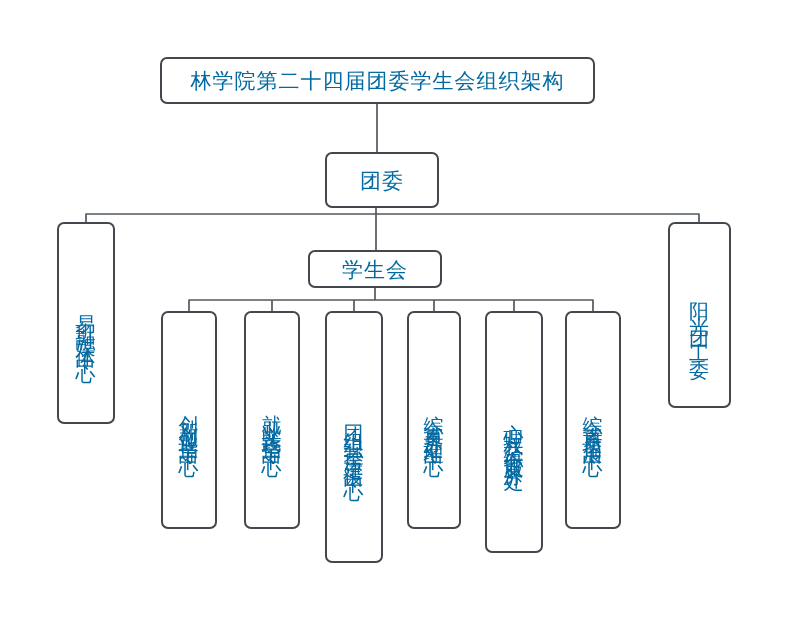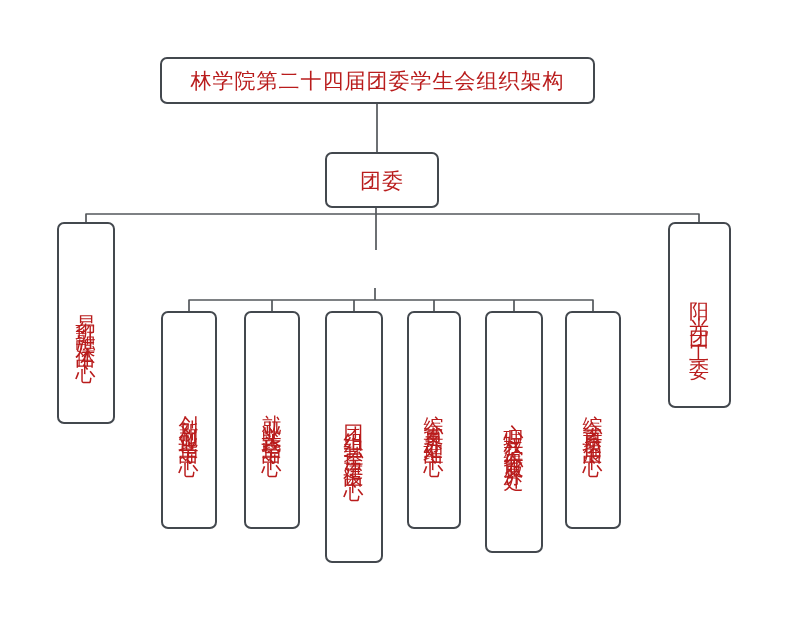--- a/index.html
+++ b/index.html
@@ -22,21 +22,21 @@
     width: 798px;
     height: 630px;
     pointer-events: none;
   }
   .node {
     position: absolute;
     box-sizing: border-box;
     background: #ffffff;
     border: 2px solid #43484e;
     border-radius: 7px;
-    color: #b91c1c;
+    color: #0369a1;
     display: flex;
     align-items: center;
     justify-content: center;
     text-align: center;
     cursor: default;
   }
   .hnode {
     font-size: 21px;
     line-height: 1;
     letter-spacing: 1px;
@@ -93,20 +93,23 @@
   </div>
 
   <div class="node hnode" id="node-tuanwei">
     <span>团委</span>
   </div>
 
   <div class="node vnode" id="node-yiban">
     <span class="vlabel">易班融媒体中心</span>
   </div>
 
+  <div class="node hnode" id="node-xuesheng">
+    <span>学生会</span>
+  </div>
 
   <div class="node vnode" id="node-yangguang">
     <span class="vlabel">阳光团工委</span>
   </div>
 
   <div class="node vnode" id="node-dept-0">
     <span class="vlabel">创新创业指导中心</span>
   </div>
 
   <div class="node vnode" id="node-dept-1">

